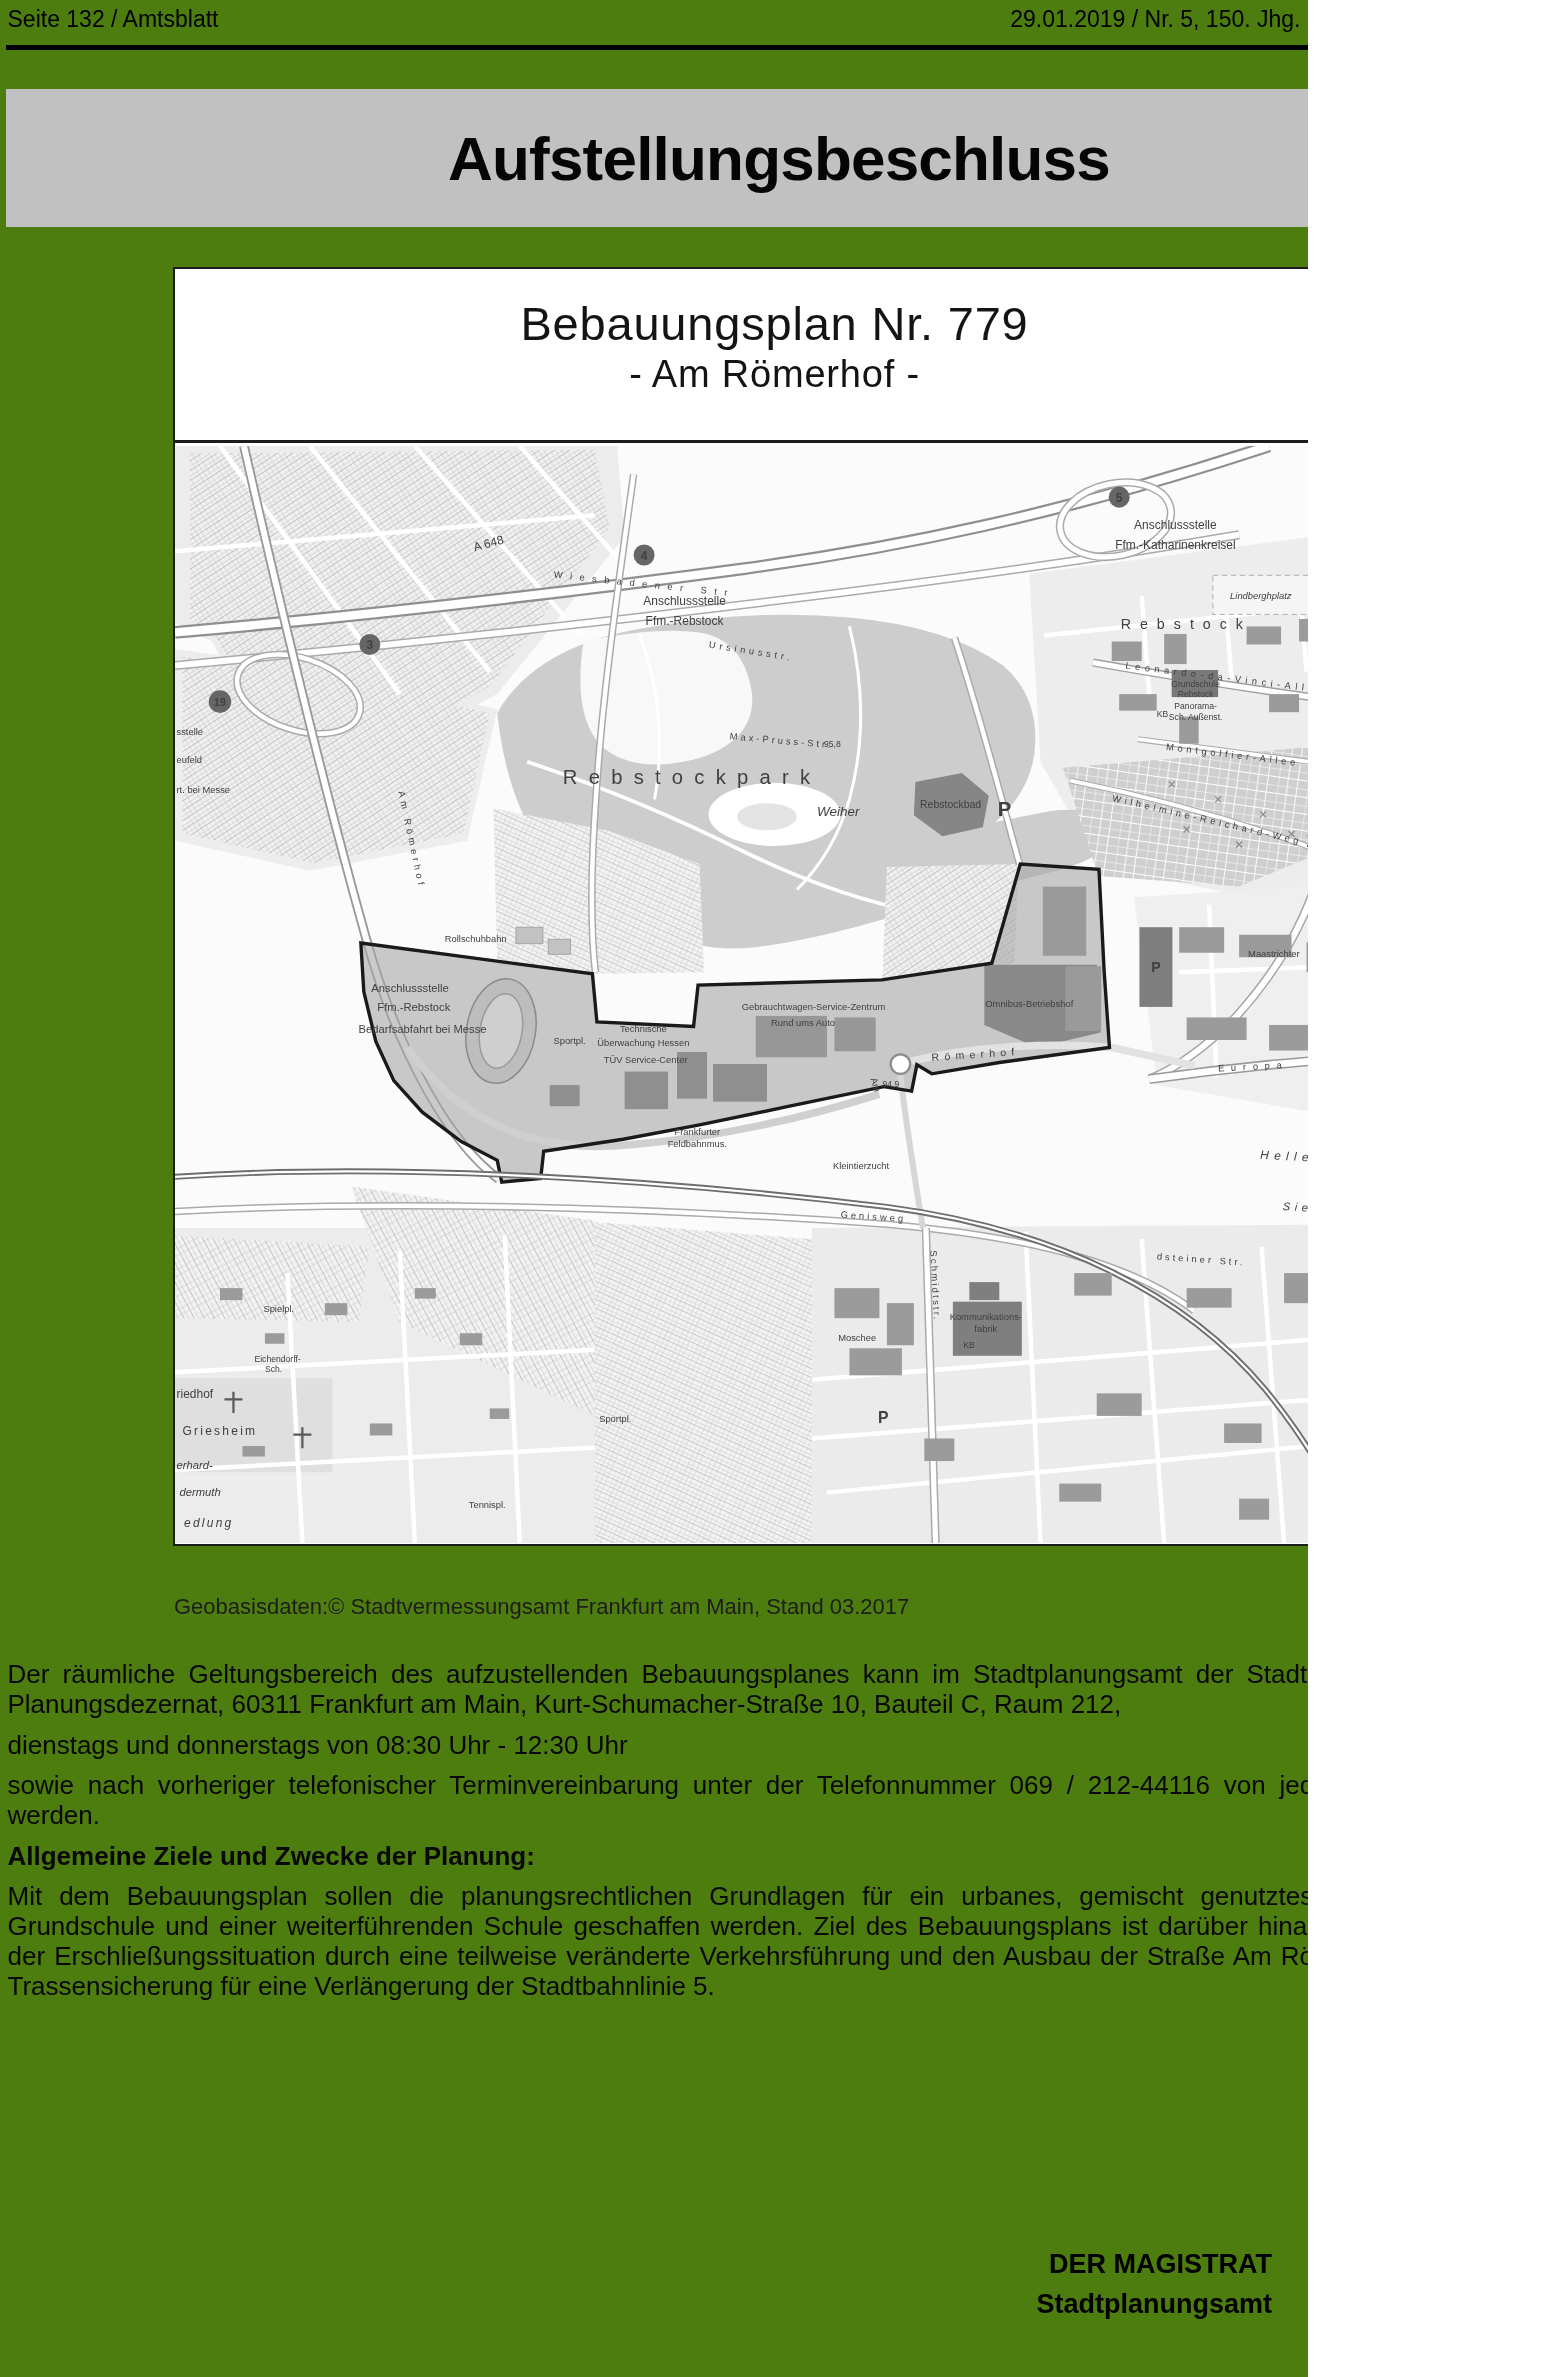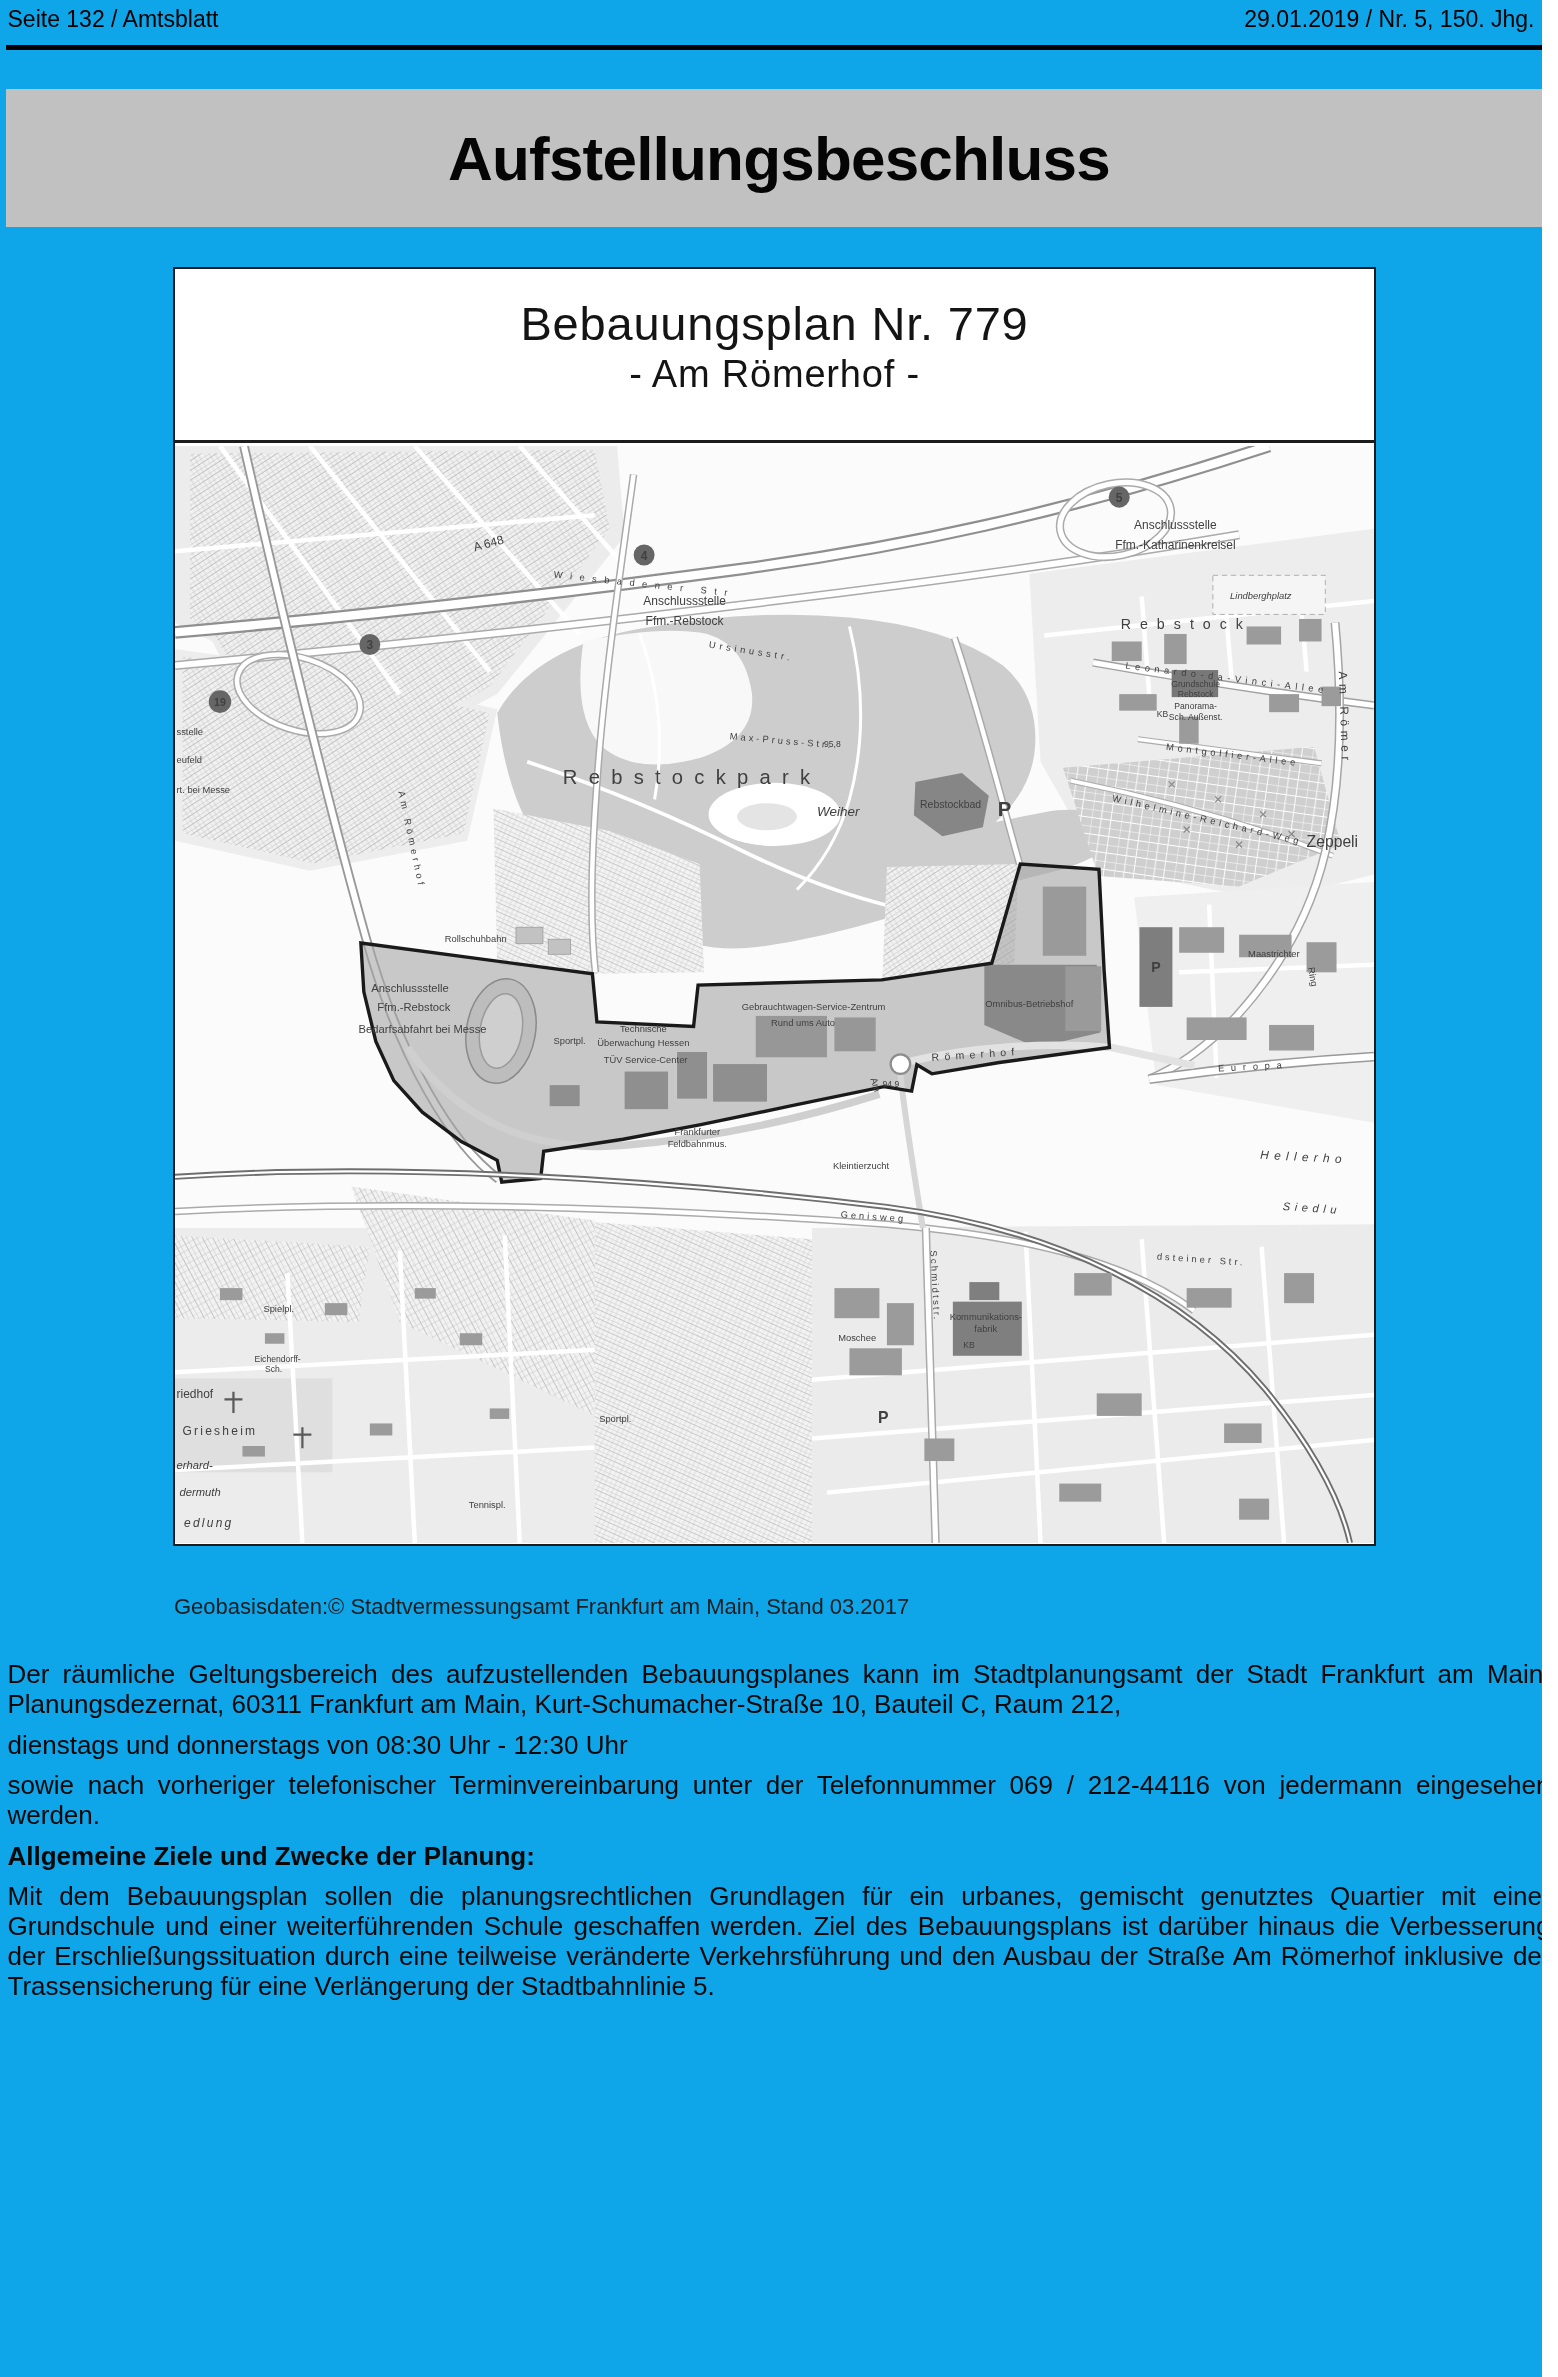--- a/index.html
+++ b/index.html
@@ -1,16 +1,16 @@
 <!DOCTYPE html>
 <html lang="de" style="font-size:12px"><head>
 <meta charset="utf-8">
 <style>
   html,body{margin:0;padding:0;background:#ffffff;}
-  .page{position:relative;width:1542px;height:2377px;background:#0ea5e9;overflow:hidden;
+  .page{position:relative;width:1308px;height:2377px;background:#4d7c0f;overflow:hidden;
         font-family:"Liberation Sans",sans-serif;color:#000;}
   
   .hdr{position:absolute;top:6px;left:7.5px;right:7.5px;height:35px;
        font-size:23px;font-stretch:condensed;display:flex;justify-content:space-between;align-items:flex-start;}
   .hdr-rule{position:absolute;top:45px;left:6px;width:1546px;height:4.5px;background:#000;}
   
   .banner{position:absolute;top:89px;left:6px;width:1546px;height:138px;background:#c1c1c1;
           display:flex;align-items:center;justify-content:center;}
   .banner span{font-size:62px;font-weight:bold;font-stretch:condensed;letter-spacing:-0.8px;color:#050505;}
   
@@ -333,15 +333,19 @@
   <div class="caption">Geobasisdaten:© Stadtvermessungsamt Frankfurt am Main, Stand 03.2017</div>
 
   <div class="doc">
     <p class="j">Der räumliche Geltungsbereich des aufzustellenden Bebauungsplanes kann im Stadtplanungsamt der Stadt Frankfurt am Main, Planungsdezernat, 60311 Frankfurt am Main, Kurt-Schumacher-Straße 10, Bauteil C, Raum 212,</p>
     <p>dienstags und donnerstags von 08:30 Uhr - 12:30 Uhr</p>
     <p class="j">sowie nach vorheriger telefonischer Terminvereinbarung unter der Telefonnummer 069 / 212-44116 von jeder­mann eingesehen werden.</p>
     <p class="h">Allgemeine Ziele und Zwecke der Planung:</p>
     <p class="j">Mit dem Bebauungsplan sollen die planungsrechtlichen Grundlagen für ein urbanes, gemischt genutztes Quar­tier mit einer Grundschule und einer weiterführenden Schule geschaffen werden. Ziel des Bebauungsplans ist darüber hinaus die Verbesserung der Erschließungssituation durch eine teilweise veränderte Verkehrsführung und den Ausbau der Straße Am Römerhof inklusive der Trassensicherung für eine Verlängerung der Stadt­bahnlinie 5.</p>
   </div>
 
+  <div class="sig">
+    <div>DER MAGISTRAT</div>
+    <div>Stadtplanungsamt</div>
+  </div>
 
 </div>
 
 
 </body></html>

